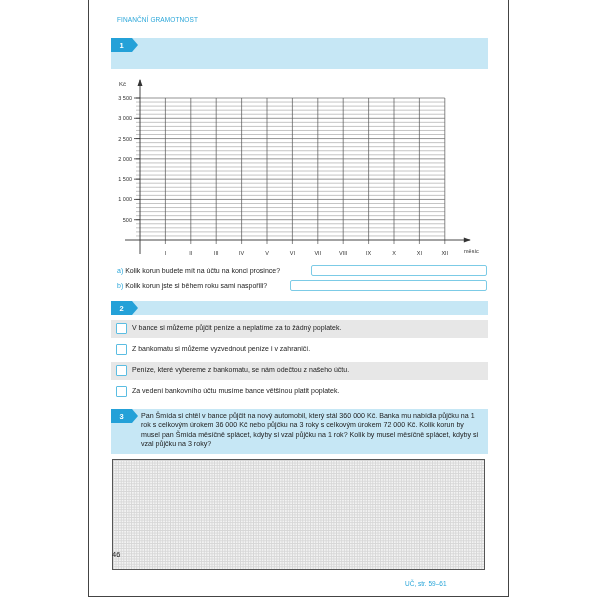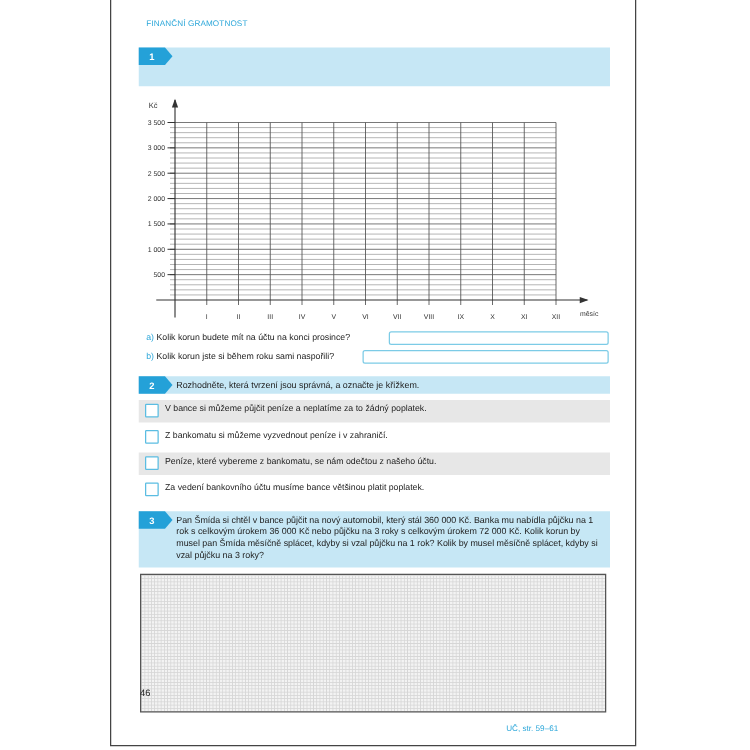--- a/index.html
+++ b/index.html
@@ -146,21 +146,20 @@
 <div class="answer-field" style="left:311px;top:265px;width:176px;"></div>
 
 <div class="q-line" style="top:282px;">
   <span class="q-letter">b)</span>
   <span>Kolik korun jste si během roku sami naspořili?</span>
 </div>
 <div class="answer-field" style="left:290px;top:280px;width:197px;"></div>
 
 <div class="task-box" style="top:301px;height:14px;">
   <div class="badge">2</div>
-  <div class="task-text" style="top:3px;">Rozhodněte, která tvrzení jsou správná, a označte je křížkem.</div>
 </div>
 
 <div class="cb-row shaded" style="top:320px;">
   <div class="cb"></div>
   <div class="cb-label">V bance si můžeme půjčit peníze a neplatíme za to žádný poplatek.</div>
 </div>
 <div class="cb-row" style="top:341px;">
   <div class="cb"></div>
   <div class="cb-label">Z bankomatu si můžeme vyzvednout peníze i v zahraničí.</div>
 </div>

